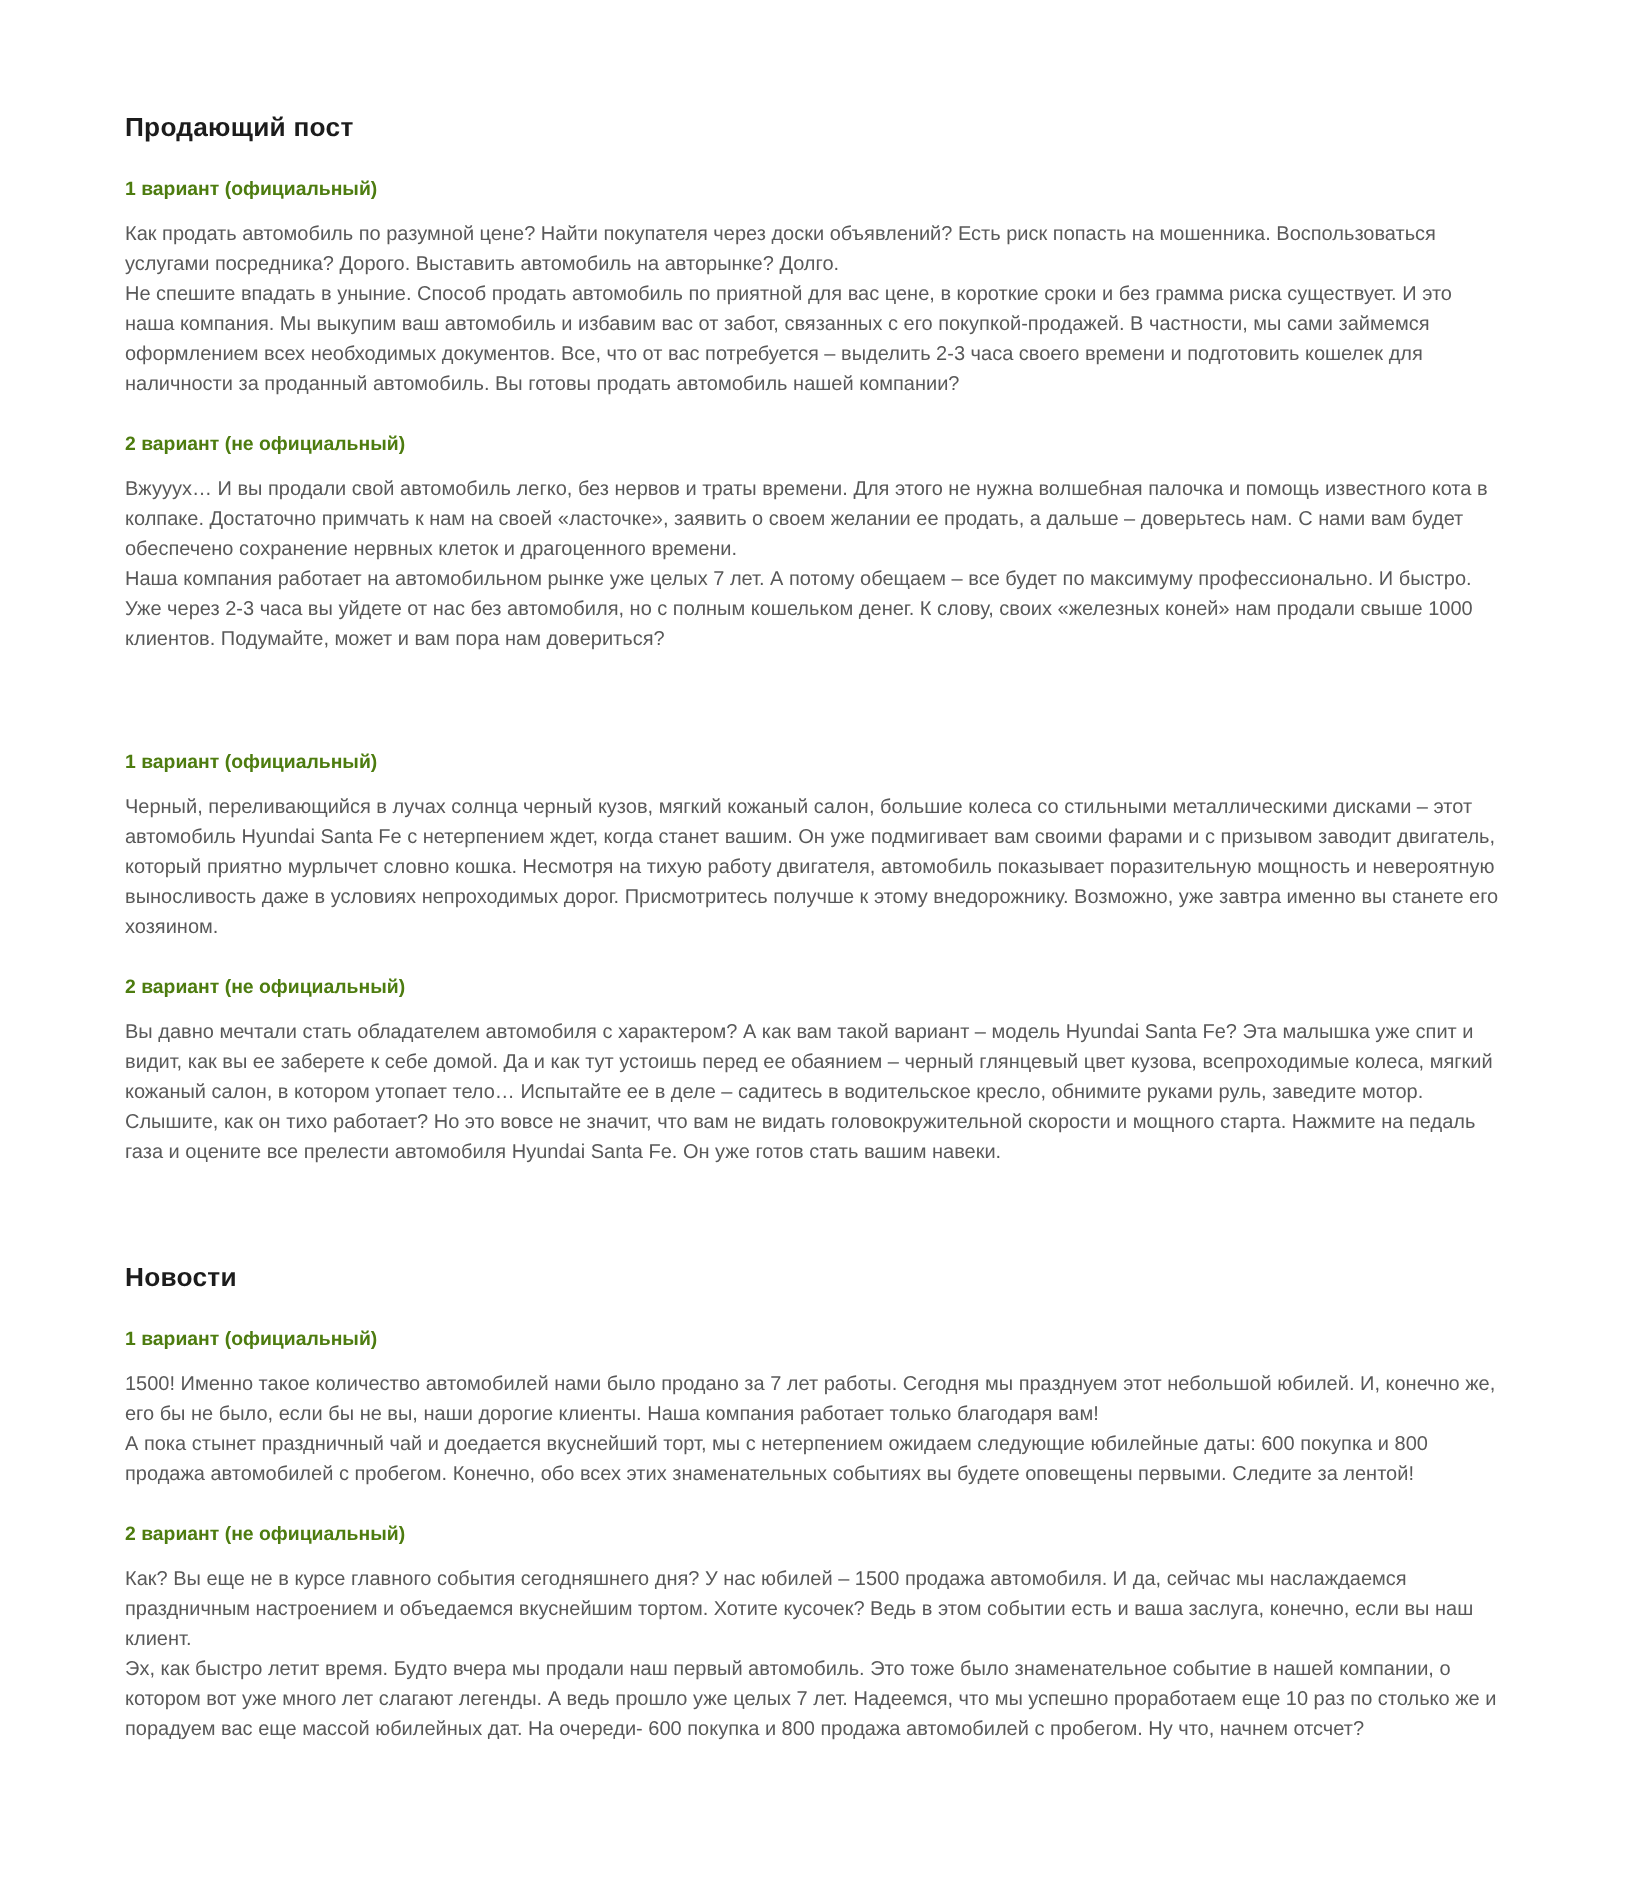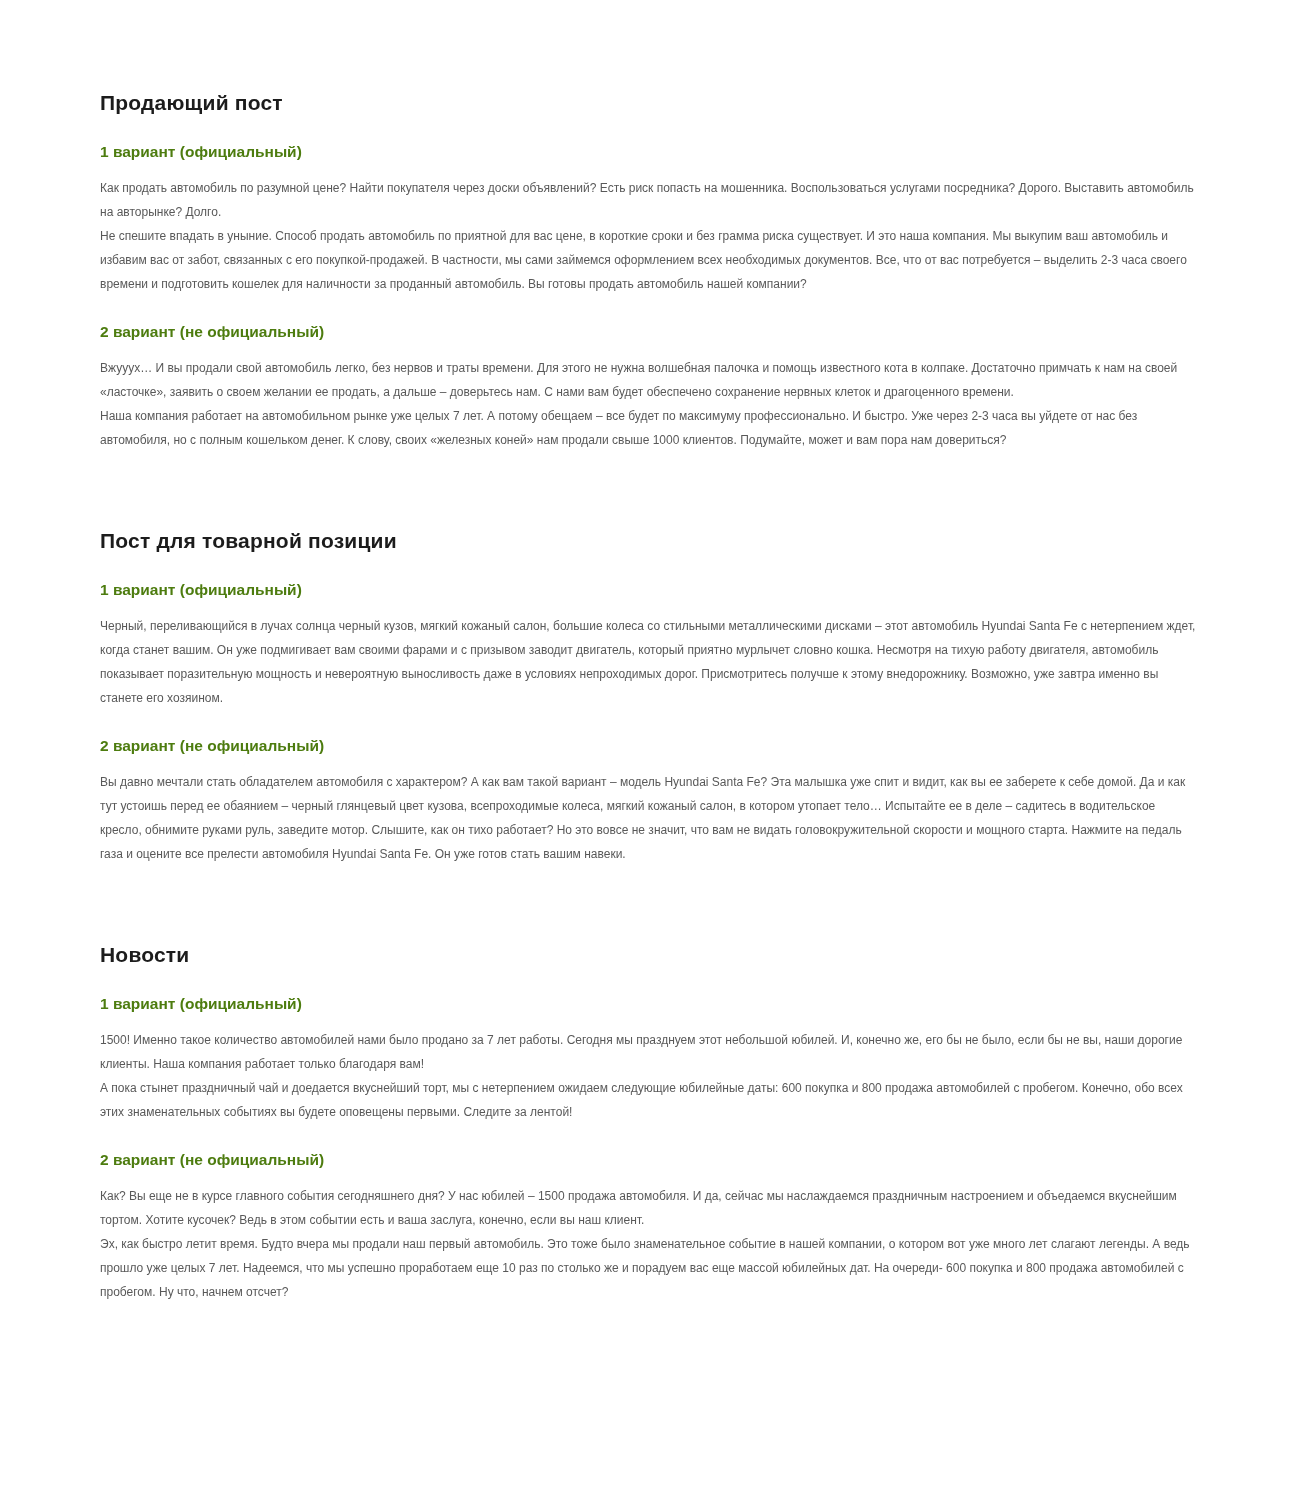--- a/index.html
+++ b/index.html
@@ -29,21 +29,21 @@
   }
   .variant-heading {
     margin: 26px 0 0 0;
     font-size: 15.5px;
     line-height: 20px;
     font-weight: 700;
     color: #4d7c0f;
   }
   .para {
     margin: 14px 0 0 0;
-    font-size: 12px;
+    font-size: 16px;
     line-height: 24px;
     color: #595959;
     white-space: pre-line;
     max-width: 1100px;
   }
 </style>
 </head>
 <body>
 
 <div class="page">
@@ -52,21 +52,20 @@
     <h1 class="section-title">Продающий пост</h1>
     <h2 class="variant-heading">1 вариант (официальный)</h2>
     <p class="para">Как продать автомобиль по разумной цене? Найти покупателя через доски объявлений? Есть риск попасть на мошенника. Воспользоваться услугами посредника? Дорого. Выставить автомобиль на авторынке? Долго.
 Не спешите впадать в уныние. Способ продать автомобиль по приятной для вас цене, в короткие сроки и без грамма риска существует. И это наша компания. Мы выкупим ваш автомобиль и избавим вас от забот, связанных с его покупкой-продажей. В частности, мы сами займемся оформлением всех необходимых документов. Все, что от вас потребуется – выделить 2-3 часа своего времени и подготовить кошелек для наличности за проданный автомобиль. Вы готовы продать автомобиль нашей компании?</p>
     <h2 class="variant-heading">2 вариант (не официальный)</h2>
     <p class="para">Вжууух… И вы продали свой автомобиль легко, без нервов и траты времени. Для этого не нужна волшебная палочка и помощь известного кота в колпаке. Достаточно примчать к нам на своей «ласточке», заявить о своем желании ее продать, а дальше – доверьтесь нам. С нами вам будет обеспечено сохранение нервных клеток и драгоценного времени.
 Наша компания работает на автомобильном рынке уже целых 7 лет. А потому обещаем – все будет по максимуму профессионально. И быстро. Уже через 2-3 часа вы уйдете от нас без автомобиля, но с полным кошельком денег. К слову, своих «железных коней» нам продали свыше 1000 клиентов. Подумайте, может и вам пора нам довериться?</p>
   </section>
 
   <section class="doc-section">
-    <h1 class="section-title">Пост для товарной позиции</h1>
     <h2 class="variant-heading">1 вариант (официальный)</h2>
     <p class="para">Черный, переливающийся в лучах солнца черный кузов, мягкий кожаный салон, большие колеса со стильными металлическими дисками – этот автомобиль Hyundai Santa Fe с нетерпением ждет, когда станет вашим. Он уже подмигивает вам своими фарами и с призывом заводит двигатель, который приятно мурлычет словно кошка. Несмотря на тихую работу двигателя, автомобиль показывает поразительную мощность и невероятную выносливость даже в условиях непроходимых дорог. Присмотритесь получше к этому внедорожнику. Возможно, уже завтра именно вы станете его хозяином.</p>
     <h2 class="variant-heading">2 вариант (не официальный)</h2>
     <p class="para">Вы давно мечтали стать обладателем автомобиля с характером? А как вам такой вариант – модель Hyundai Santa Fe? Эта малышка уже спит и видит, как вы ее заберете к себе домой. Да и как тут устоишь перед ее обаянием – черный глянцевый цвет кузова, всепроходимые колеса, мягкий кожаный салон, в котором утопает тело… Испытайте ее в деле – садитесь в водительское кресло, обнимите руками руль, заведите мотор. Слышите, как он тихо работает? Но это вовсе не значит, что вам не видать головокружительной скорости и мощного старта. Нажмите на педаль газа и оцените все прелести автомобиля Hyundai Santa Fe. Он уже готов стать вашим навеки.</p>
   </section>
 
   <section class="doc-section">
     <h1 class="section-title">Новости</h1>
     <h2 class="variant-heading">1 вариант (официальный)</h2>
     <p class="para">1500! Именно такое количество автомобилей нами было продано за 7 лет работы. Сегодня мы празднуем этот небольшой юбилей. И, конечно же, его бы не было, если бы не вы, наши дорогие клиенты. Наша компания работает только благодаря вам!

